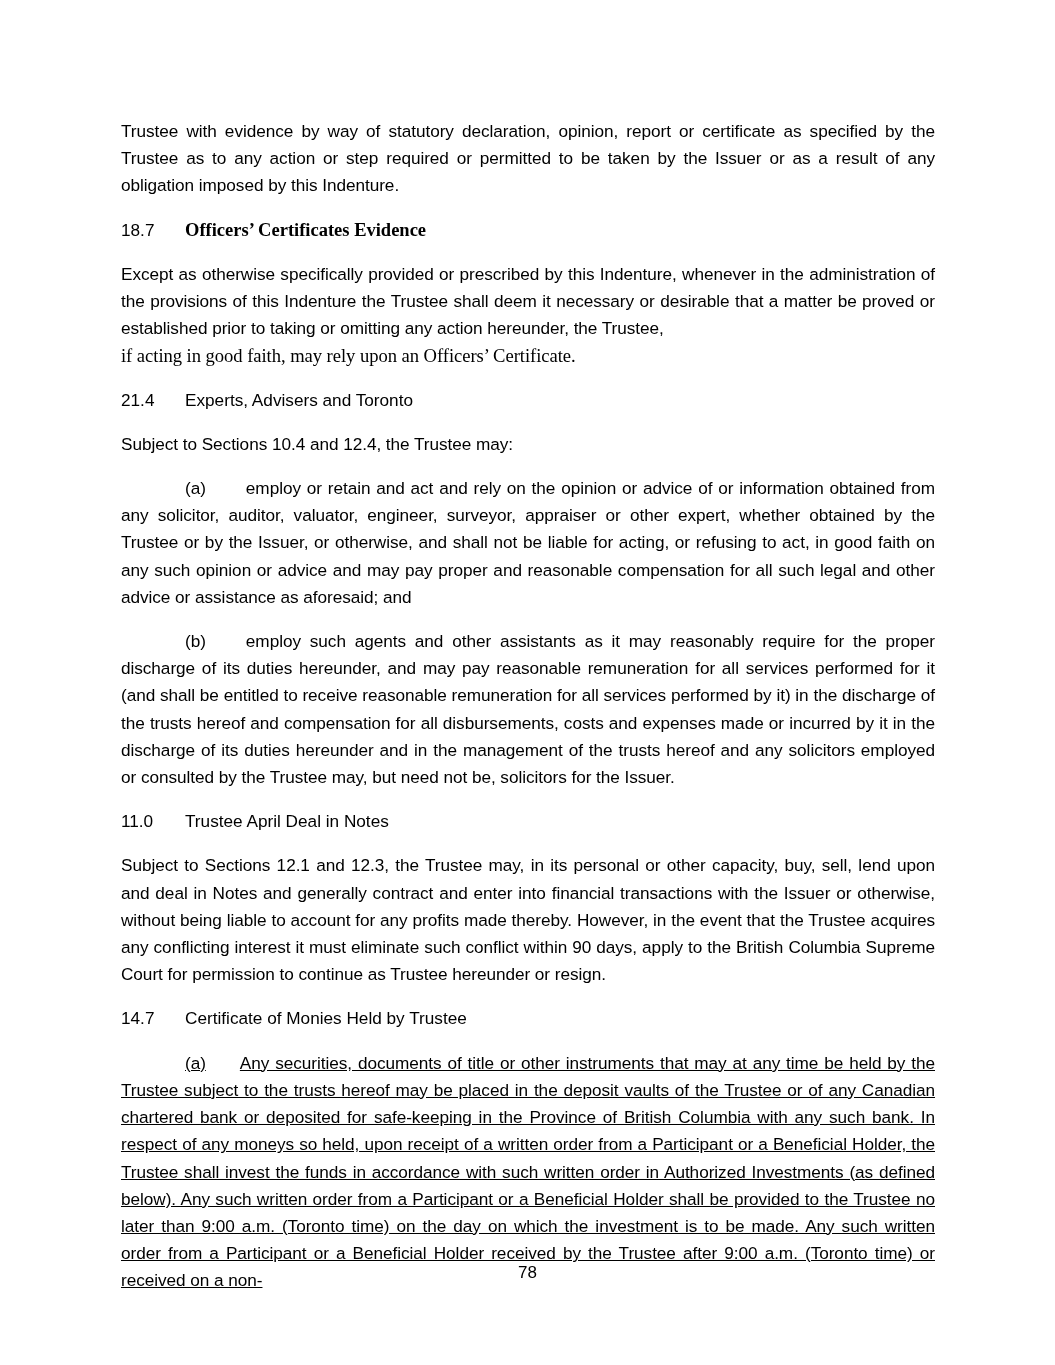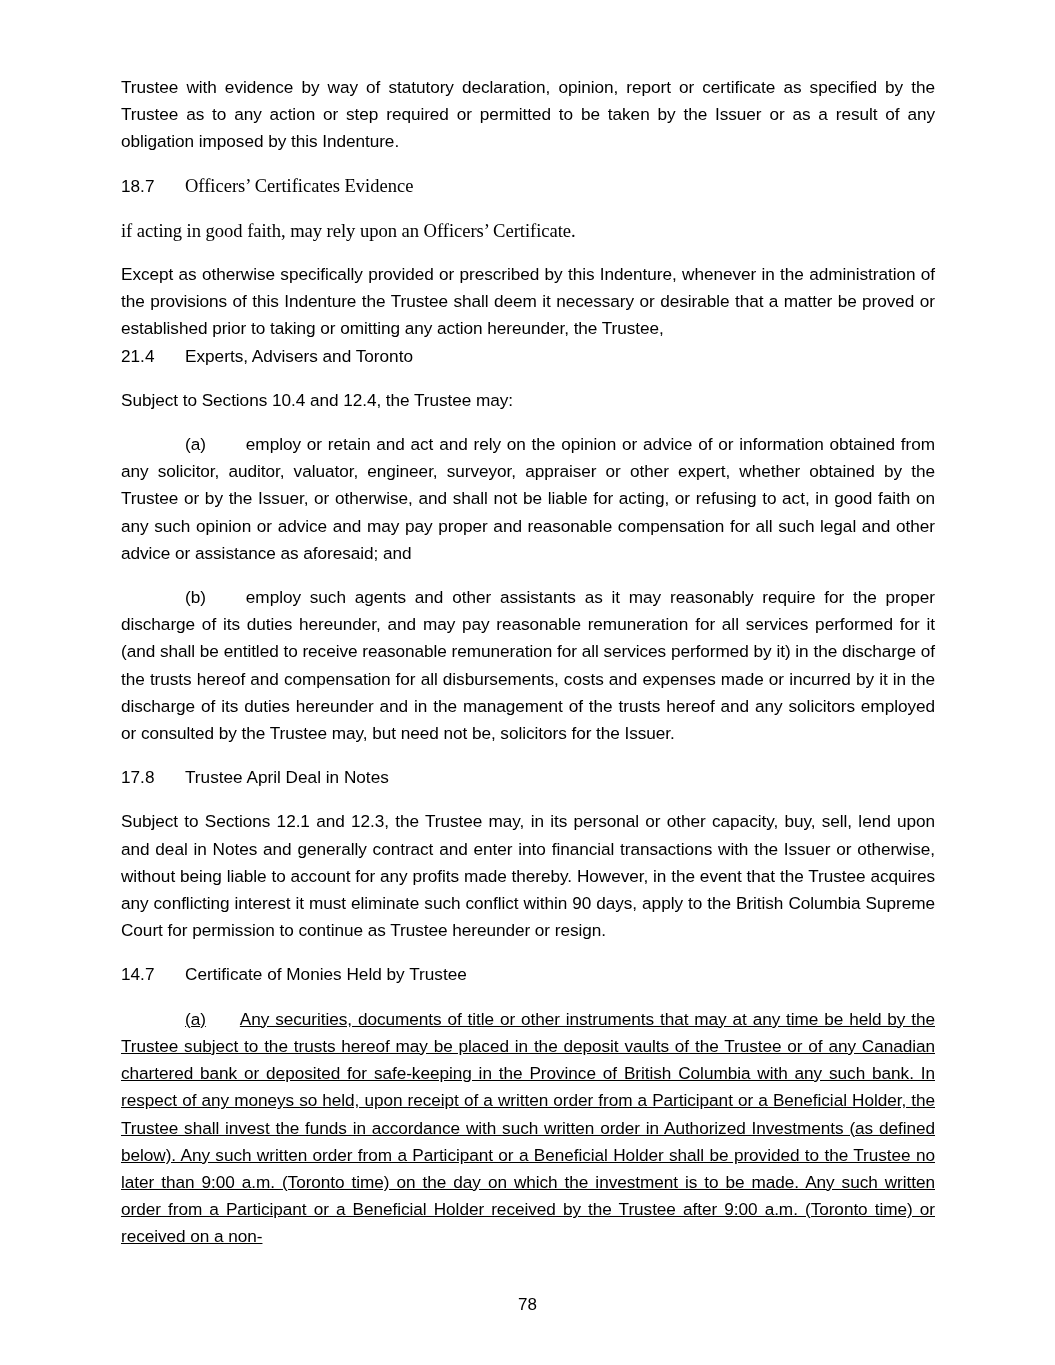--- a/index.html
+++ b/index.html
@@ -15,21 +15,21 @@
     position: relative;
     overflow: hidden;
   }
   .page {
     position: absolute;
     top: 0;
     left: 0;
     width: 1055px;
     height: 1365px;
     box-sizing: border-box;
-    padding: 74px 120px 0 121px;
+    padding: 118px 120px 0 121px;
   }
   .body-text {
     font-size: 17.2px;
     line-height: 27.2px;
     text-align: justify;
     margin: 0 0 17px 0;
     letter-spacing: -0.05px;
   }
   .heading-row {
     margin: 0 0 17px 0;
@@ -37,33 +37,33 @@
     line-height: 27.2px;
     display: block;
   }
   .heading-num {
     display: inline-block;
     width: 64px;
     vertical-align: top;
   }
   .heading-bold {
     font-family: "Liberation Serif", serif;
-    font-weight: normal;
+    font-weight: bold;
     font-size: 18.5px;
   }
   .heading-plain {
     font-size: 17.2px;
   }
   .serif-line {
     font-family: "Liberation Serif", serif;
     font-size: 18.6px;
   }
   .page-number {
     position: absolute;
-    bottom: 50px;
+    bottom: 82px;
     left: 0;
     width: 1055px;
     text-align: center;
     font-size: 17px;
     font-family: "Liberation Sans", sans-serif;
   }
   .last-para {
     margin-bottom: 0;
     text-decoration: underline;
   }
@@ -72,39 +72,39 @@
 <body>
 
 <div class="page">
 
   <p class="body-text">Trustee with evidence by way of statutory declaration, opinion, report or certificate as specified by the Trustee as to any action or step required or permitted to be taken by the Issuer or as a result of any obligation imposed by this Indenture.</p>
 
   <div class="heading-row">
     <span class="heading-num">18.7</span><span class="heading-bold">Officers’ Certificates Evidence</span>
   </div>
 
+  <p class="body-text" style="margin-bottom:0;">Except as otherwise specifically provided or prescribed by this Indenture, whenever in the administration of the provisions of this Indenture the Trustee shall deem it necessary or desirable that a matter be proved or established prior to taking or omitting any action hereunder, the Trustee,</p>
   <p class="body-text serif-line">if acting in good faith, may rely upon an Officers’ Certificate.</p>
-  <p class="body-text" style="margin-bottom:0;">Except as otherwise specifically provided or prescribed by this Indenture, whenever in the administration of the provisions of this Indenture the Trustee shall deem it necessary or desirable that a matter be proved or established prior to taking or omitting any action hereunder, the Trustee,</p>
 
   <div class="heading-row">
     <span class="heading-num">21.4</span><span class="heading-plain">Experts, Advisers and Toronto</span>
   </div>
 
   <p class="body-text">Subject to Sections 10.4 and 12.4, the Trustee may:</p>
 
   <p class="body-text">
     <span style="display:inline-block;width:64px;"></span><span>(a)</span><span style="display:inline-block;width:40px;"></span><span>employ or retain and act and rely on the opinion or advice of or information obtained from any solicitor, auditor, valuator, engineer, surveyor, appraiser or other expert, whether obtained by the Trustee or by the Issuer, or otherwise, and shall not be liable for acting, or refusing to act, in good faith on any such opinion or advice and may pay proper and reasonable compensation for all such legal and other advice or assistance as aforesaid; and</span>
   </p>
 
   <p class="body-text">
     <span style="display:inline-block;width:64px;"></span><span>(b)</span><span style="display:inline-block;width:40px;"></span><span>employ such agents and other assistants as it may reasonably require for the proper discharge of its duties hereunder, and may pay reasonable remuneration for all services performed for it (and shall be entitled to receive reasonable remuneration for all services performed by it) in the discharge of the trusts hereof and compensation for all disbursements, costs and expenses made or incurred by it in the discharge of its duties hereunder and in the management of the trusts hereof and any solicitors employed or consulted by the Trustee may, but need not be, solicitors for the Issuer.</span>
   </p>
 
   <div class="heading-row">
-    <span class="heading-num">17.8</span><span class="heading-plain">Trustee April Deal in Notes</span>
+    <span class="heading-num">11.0</span><span class="heading-plain">Trustee April Deal in Notes</span>
   </div>
 
   <p class="body-text">Subject to Sections 12.1 and 12.3, the Trustee may, in its personal or other capacity, buy, sell, lend upon and deal in Notes and generally contract and enter into financial transactions with the Issuer or otherwise, without being liable to account for any profits made thereby. However, in the event that the Trustee acquires any conflicting interest it must eliminate such conflict within 90 days, apply to the British Columbia Supreme Court for permission to continue as Trustee hereunder or resign.</p>
 
   <div class="heading-row">
     <span class="heading-num">14.7</span><span class="heading-plain">Certificate of Monies Held by Trustee</span>
   </div>
 
   <p class="body-text last-para">
     <span style="display:inline-block;width:64px;"></span><span>(a)</span><span style="display:inline-block;width:34px;"></span><span>Any securities, documents of title or other instruments that may at any time be held by the Trustee subject to the trusts hereof may be placed in the deposit vaults of the Trustee or of any Canadian chartered bank or deposited for safe-keeping in the Province of British Columbia with any such bank. In respect of any moneys so held, upon receipt of a written order from a Participant or a Beneficial Holder, the Trustee shall invest the funds in accordance with such written order in Authorized Investments (as defined below). Any such written order from a Participant or a Beneficial Holder shall be provided to the Trustee no later than 9:00 a.m. (Toronto time) on the day on which the investment is to be made. Any such written order from a Participant or a Beneficial Holder received by the Trustee after 9:00 a.m. (Toronto time) or received on a non-</span>

